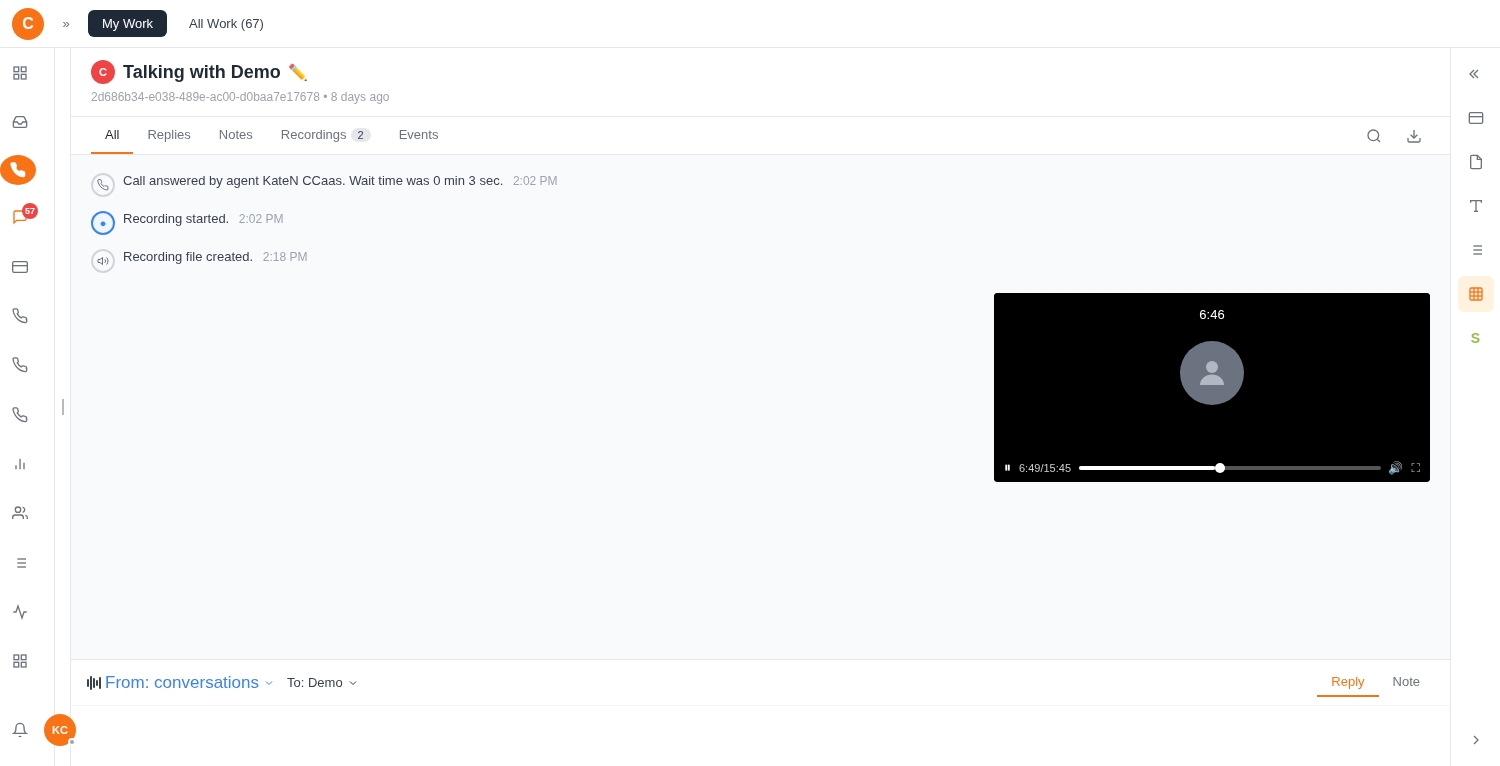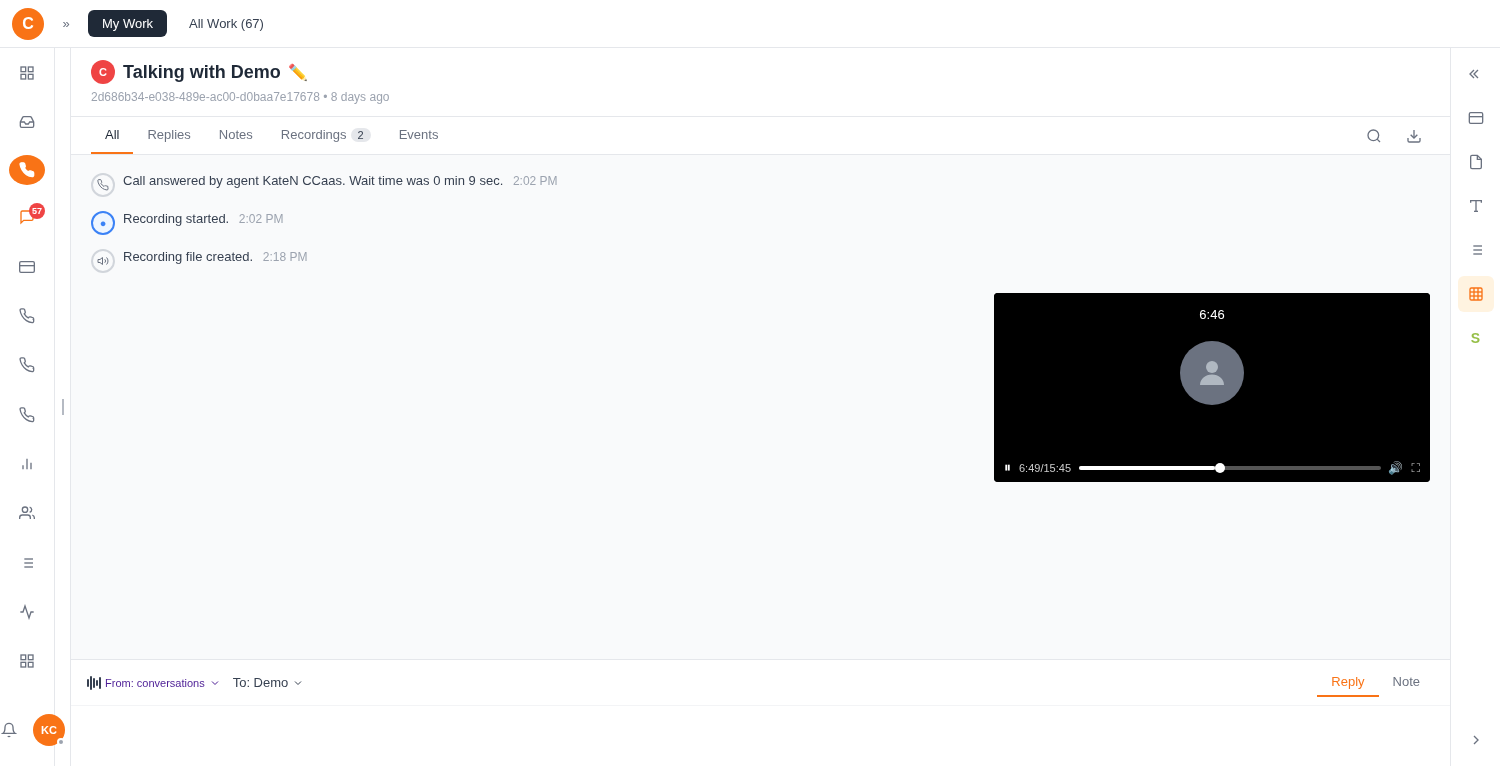--- a/index.html
+++ b/index.html
@@ -16,21 +16,21 @@
     .pricing-link { color: #6b7280; font-size: 13px; cursor: pointer; }
     .add-funds-btn { border: 1px solid #1f2937; border-radius: 4px; padding: 5px 12px; font-size: 12px; font-weight: 600; cursor: pointer; background: #fff; color: #1f2937; }
     .balance-area { display: flex; flex-direction: column; align-items: flex-end; border-left: 1px solid #e5e7eb; padding-left: 12px; }
     .balance-label { font-size: 11px; color: #9ca3af; }
     .nav-icon-btn { width: 32px; height: 32px; display: flex; align-items: center; justify-content: center; cursor: pointer; color: #6b7280; }
 
     
     .main { display: flex; flex: 1; overflow: hidden; }
 
     
-    .sidebar-left { width: 55px; background: #fff; border-right: 1px solid #e5e7eb; display: flex; flex-direction: column; align-items: center; padding: 8px 0; gap: 16px; }
+    .sidebar-left { width: 55px; background: #fff; border-right: 1px solid #e5e7eb; display: flex; flex-direction: column; align-items: flex-start; padding: 8px 0; gap: 16px; }
     .sidebar-icon { width: 40px; height: 40px; display: flex; align-items: center; justify-content: center; cursor: pointer; border-radius: 8px; color: #6b7280; position: relative; font-size: 18px; }
     .sidebar-icon .badge { position: absolute; top: 2px; right: 2px; background: #ef4444; color: white; border-radius: 50%; width: 16px; height: 16px; font-size: 9px; display: flex; align-items: center; justify-content: center; font-weight: 700; }
     .sidebar-icon.orange-circle { background: #f97316; color: white; border-radius: 50%; width: 36px; height: 36px; }
     .sidebar-spacer { flex: 1; }
     .sidebar-bottom { display: flex; flex-direction: row; align-items: center; gap: 4px; padding-bottom: 8px; }
     .avatar-small { width: 32px; height: 32px; border-radius: 50%; background: #f97316; color: white; display: flex; align-items: center; justify-content: center; font-size: 11px; font-weight: 700; position: relative; }
     .avatar-small .dot { width: 8px; height: 8px; border-radius: 50%; background: #9ca3af; border: 2px solid white; position: absolute; bottom: 0; right: 0; }
 
     
     .collapse-panel { width: 16px; background: #fff; border-right: 1px solid #e5e7eb; display: flex; flex-direction: column; align-items: center; justify-content: center; cursor: pointer; }
@@ -79,21 +79,21 @@
     .time-label { color: #ccc; font-size: 11px; white-space: nowrap; }
     .progress-bar { flex: 1; height: 4px; background: #555; border-radius: 2px; position: relative; cursor: pointer; }
     .progress-fill { width: 45%; height: 100%; background: #fff; border-radius: 2px; }
     .progress-thumb { width: 10px; height: 10px; border-radius: 50%; background: #fff; position: absolute; top: -3px; left: 45%; }
     .vol-btn { color: #ccc; font-size: 12px; cursor: pointer; }
     .fullscreen-btn { color: #ccc; font-size: 12px; cursor: pointer; }
 
     
     .reply-area { background: #fff; border-top: 1px solid #e5e7eb; padding: 0; flex-shrink: 0; }
     .reply-toolbar { display: flex; align-items: center; padding: 8px 16px; border-bottom: 1px solid #f3f4f6; gap: 12px; }
-    .reply-from { display: flex; align-items: center; gap: 4px; font-size: 11px; color: #4c1d95; cursor: pointer; }
+    .reply-from { display: flex; align-items: center; gap: 4px; font-size: 17px; color: #3b82f6; cursor: pointer; }
     .reply-to { display: flex; align-items: center; gap: 4px; font-size: 13px; color: #374151; cursor: pointer; }
     .reply-tabs { display: flex; margin-left: auto; gap: 0; }
     .reply-tab { padding: 6px 14px; font-size: 13px; cursor: pointer; color: #6b7280; border-bottom: 2px solid transparent; }
     .reply-tab.active { color: #f97316; border-bottom-color: #f97316; font-weight: 500; }
     .waveform-icon { display: flex; align-items: center; gap: 1px; height: 16px; }
     .waveform-bar { width: 2px; background: #374151; border-radius: 1px; }
     .reply-compose { min-height: 60px; padding: 12px 16px; }
     .reply-actions { display: flex; justify-content: flex-end; padding: 8px 16px; }
     .start-call-btn { background: #e5e7eb; color: #9ca3af; border: none; border-radius: 6px; padding: 8px 18px; font-size: 13px; font-weight: 600; cursor: pointer; }
 
@@ -281,21 +281,21 @@
 
     <div class="conversation">
 
       <div class="event-row">
         <div class="event-icon phone">
           <svg width="12" height="12" viewBox="0 0 24 24" fill="none" stroke="currentColor" stroke-width="2">
               <path d="M22 16.92v3a2 2 0 0 1-2.18 2 19.79 19.79 0 0 1-8.63-3.07A19.5 19.5 0 0 1 4.69 12 19.79 19.79 0 0 1 1.61 3.41 2 2 0 0 1 3.59 1.23h3a2 2 0 0 1 2 1.72c.127.96.361 1.903.7 2.81a2 2 0 0 1-.45 2.11L7.91 8.78a16 16 0 0 0 6 6l.92-.92a2 2 0 0 1 2.11-.45c.907.339 1.85.573 2.81.7A2 2 0 0 1 21.63 16.92z"></path>
             </svg>
         </div>
         <div class="event-text">
-          <span>Call answered by agent KateN CCaas. Wait time was 0 min 9 sec.</span>
+          <span>Call answered by agent KateN CCaas. Wait time was 0 min 3 sec.</span>
           <span class="event-time">2:02 PM</span>
         </div>
       </div>
 
       <div class="event-row">
         <div class="event-icon record">●</div>
         <div class="event-text">
           <span>Recording started.</span>
           <span class="event-time">2:02 PM</span>
         </div>

